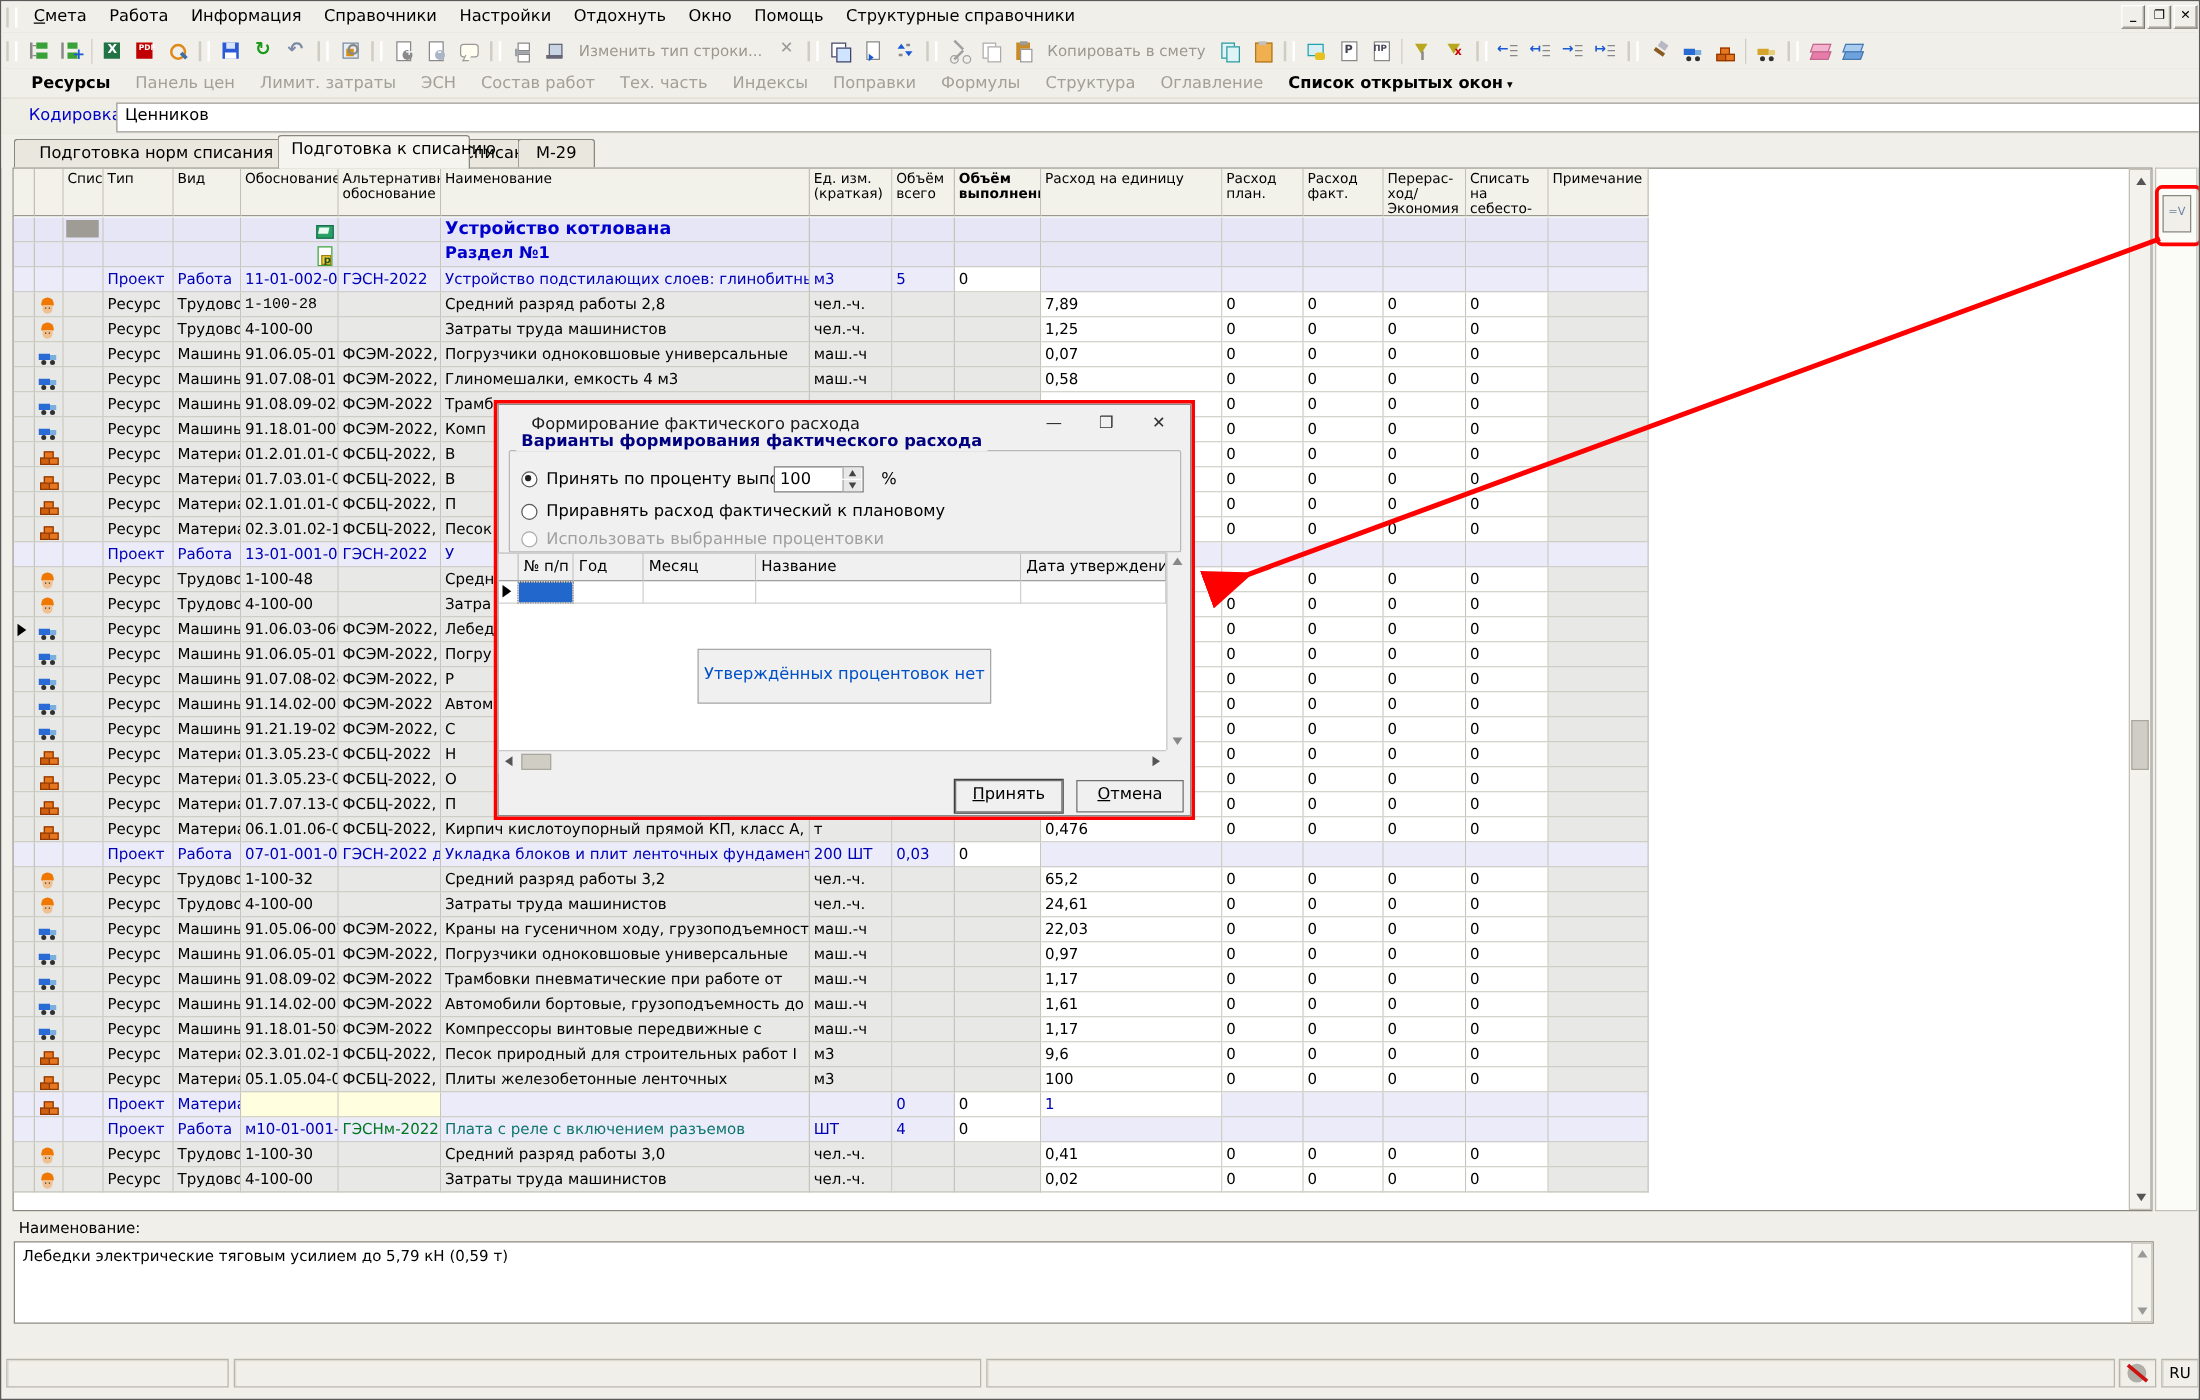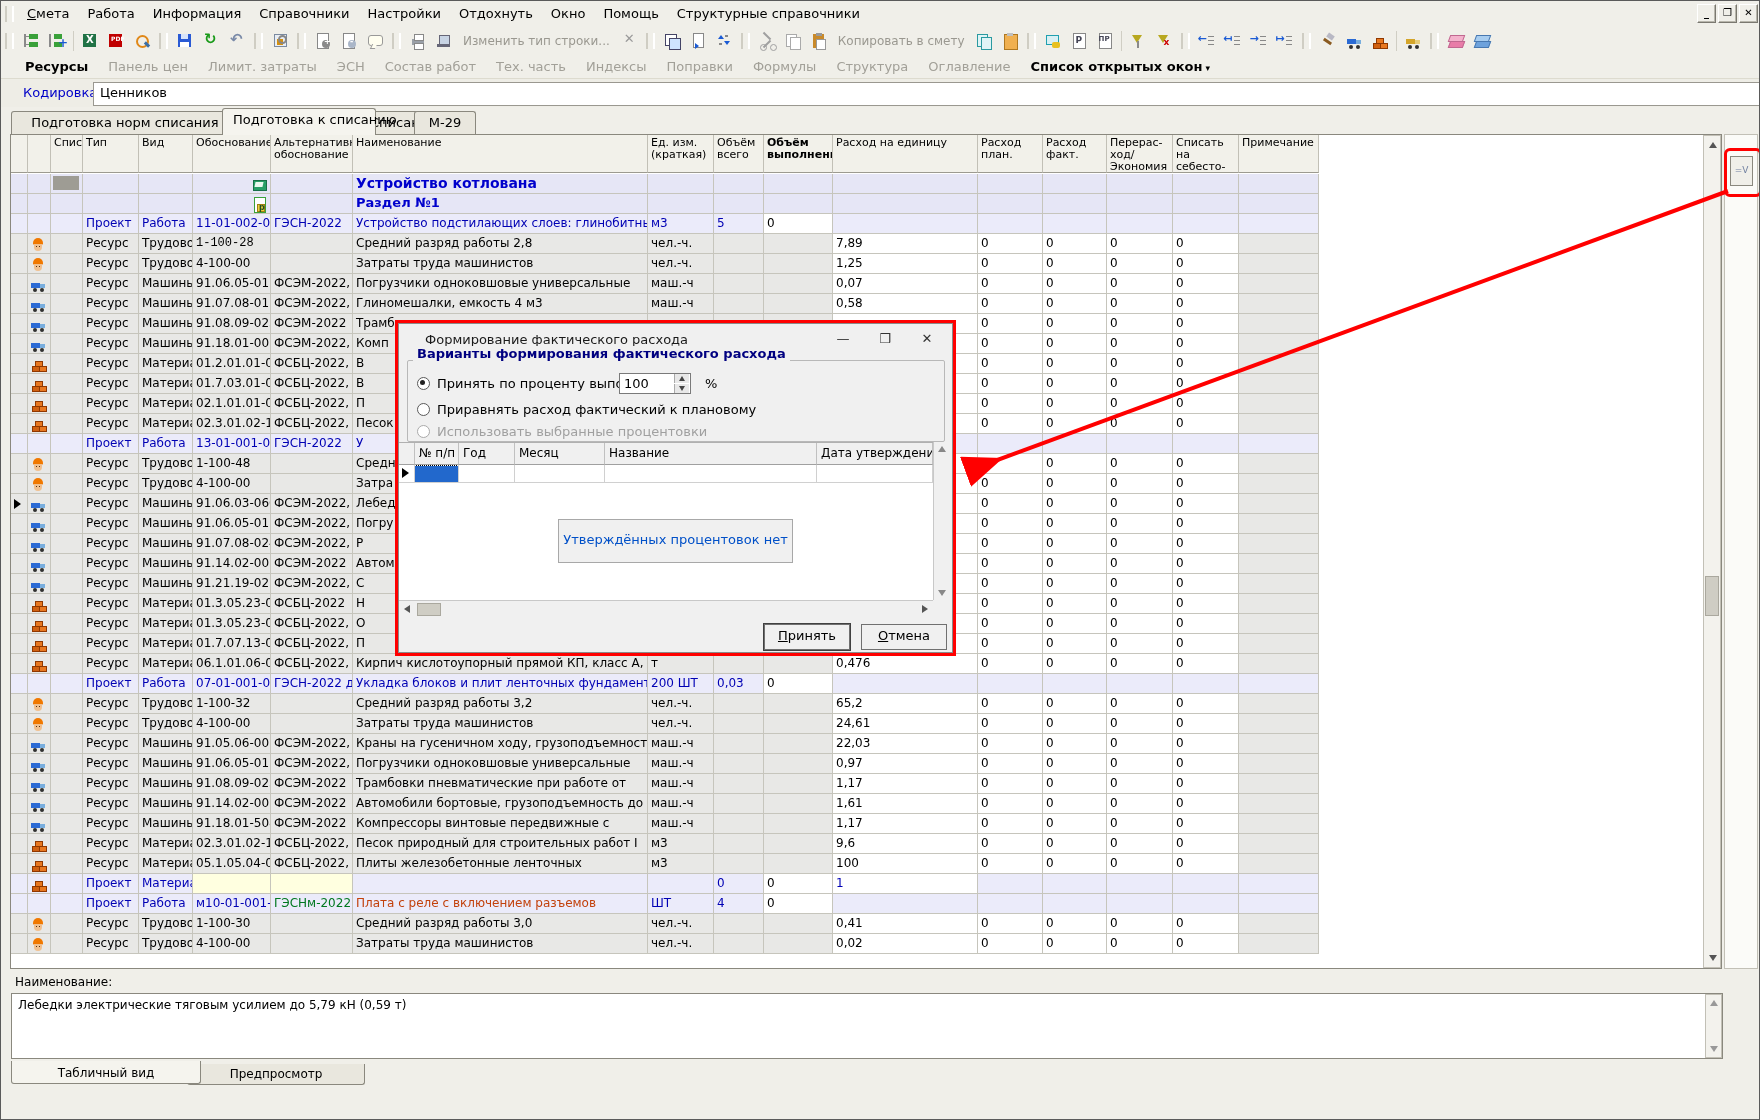--- a/index.html
+++ b/index.html
@@ -1356,21 +1356,21 @@
           <div class="tcell" style="left: 1228px; width: 80px; background: rgb(235, 235, 250);"></div>
         </div>
         <div class="trow" style="top: 759px;">
           <div class="tcell" style="left: 0px; width: 17px; background: rgb(235, 235, 250);"></div>
           <div class="tcell" style="left: 17px; width: 23px; background: rgb(235, 235, 250);"></div>
           <div class="tcell" style="left: 40px; width: 32px; background: rgb(235, 235, 250);"></div>
           <div class="tcell" style="left: 72px; width: 56px; background: rgb(235, 235, 250); color: rgb(0, 0, 180);">Проект</div>
           <div class="tcell" style="left: 128px; width: 54px; background: rgb(235, 235, 250); color: rgb(0, 0, 180);">Работа</div>
           <div class="tcell" style="left: 182px; width: 78px; background: rgb(235, 235, 250); color: rgb(0, 0, 180);">м10-01-001-09</div>
           <div class="tcell" style="left: 260px; width: 82px; background: rgb(235, 235, 250); color: rgb(0, 120, 32);">ГЭСНм-2022,</div>
-          <div class="tcell" style="left: 342px; width: 295px; background: rgb(235, 235, 250); color: #c2410c;">Плата с реле с включением разъемов</div>
+          <div class="tcell" style="left: 342px; width: 295px; background: rgb(235, 235, 250); color: #0f766e;">Плата с реле с включением разъемов</div>
           <div class="tcell" style="left: 637px; width: 66px; background: rgb(235, 235, 250); color: rgb(0, 0, 180);">ШТ</div>
           <div class="tcell" style="left: 703px; width: 50px; background: rgb(235, 235, 250); color: rgb(0, 0, 180);">4</div>
           <div class="tcell" style="left: 753px; width: 69px; background: rgb(255, 255, 255);">0</div>
           <div class="tcell" style="left: 822px; width: 145px; background: rgb(235, 235, 250); color: rgb(0, 0, 180);"></div>
           <div class="tcell" style="left: 967px; width: 65px; background: rgb(235, 235, 250);"></div>
           <div class="tcell" style="left: 1032px; width: 64px; background: rgb(235, 235, 250);"></div>
           <div class="tcell" style="left: 1096px; width: 66px; background: rgb(235, 235, 250);"></div>
           <div class="tcell" style="left: 1162px; width: 66px; background: rgb(235, 235, 250);"></div>
           <div class="tcell" style="left: 1228px; width: 80px; background: rgb(235, 235, 250);"></div>
         </div>
@@ -1441,25 +1441,31 @@
 
   <div id="namelabel" class="abs">Наименование:</div>
   <div id="namebox" class="abs">
     <div id="nametext">Лебедки электрические тяговым усилием до 5,79 кН (0,59 т)</div>
     <div class="sbar" style="position:absolute;right:0;top:0;width:17px;height:64px;">
       <span class="sarrow" style="left:4px;top:5px;border-left:4px solid transparent;border-right:4px solid transparent;border-bottom:6px solid #999;"></span>
       <span class="sarrow" style="left:4px;bottom:5px;border-left:4px solid transparent;border-right:4px solid transparent;border-top:6px solid #999;"></span>
     </div>
   </div>
 
-  <div id="btabs" class="abs">
-      <div class="btab active" style="left: 10px; width: 172px; text-align: center;">Табличный вид</div>
-      <div class="btab" style="left: 186px; width: 160px; text-align: center;">Предпросмотр</div>
-    </div>
-
+
+  <div id="statusbar" class="abs">
+    <span class="spanel" style="left:1px;width:178px;"></span>
+    <span class="spanel" style="left:183px;width:598px;"></span>
+    <span class="spanel" style="left:785px;width:903px;"></span>
+    <span class="spanel" style="left:1691px;width:30px;">
+      <span style="position:absolute;left:6px;top:3px;width:15px;height:15px;border-radius:50%;background:#b0aea6;"></span>
+      <span style="position:absolute;left:4px;top:9px;width:20px;height:3px;background:#cc1111;transform:rotate(40deg);"></span>
+    </span>
+    <span class="spanel" style="left:1725px;width:30px;text-align:center;font-size:12px;line-height:21px;">RU</span>
+  </div>
 
   <div id="dlgwrap" class="abs">
     <div id="dlg">
       <div id="dlgtitle">Формирование фактического расхода</div>
       <span class="dlgwb" style="right:94px;">—</span>
       <span class="dlgwb" style="right:52px;">❒</span>
       <span class="dlgwb" style="right:10px;">✕</span>
 
       <div id="dlggroup"></div>
       <div id="dlggrouplabel">Варианты формирования фактического расхода</div>

